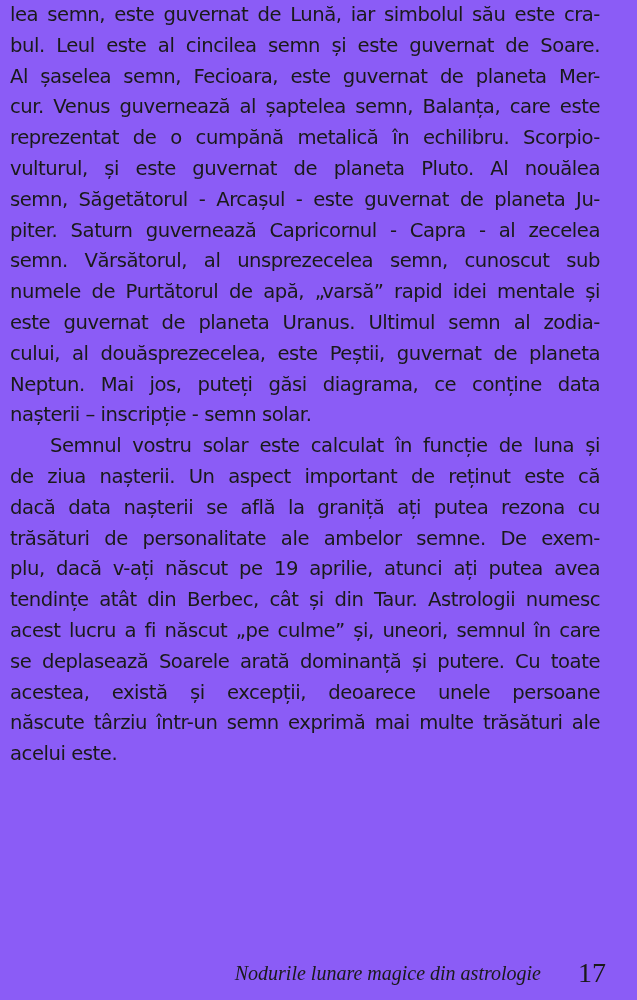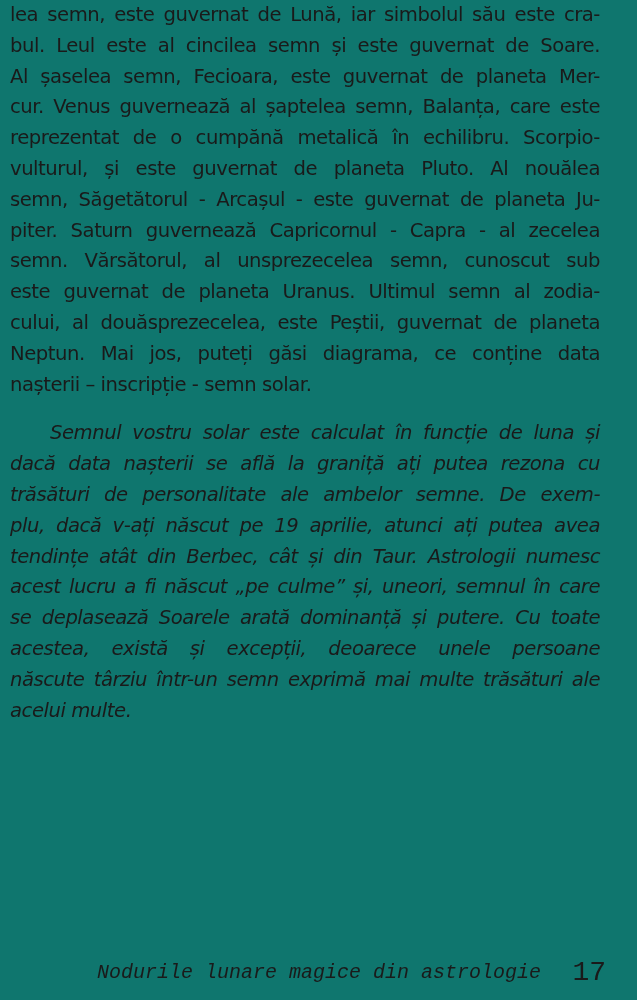--- a/index.html
+++ b/index.html
@@ -1,19 +1,19 @@
 <!DOCTYPE html>
 <html><head>
   <meta charset="utf-8">
   <style>
     html, body { margin: 0; padding: 0; background: #ffffff; }
     body { width: 637px; height: 1000px; position: relative; overflow: hidden; }
     .page {
       position: absolute; left: 0; top: 0; width: 637px; height: 1000px;
-      background: #0f766e;
+      background: #8b5cf6;
     }
     .body-text {
       position: absolute; left: 10px; top: 0px; width: 590px;
       font-family: "DejaVu Sans", sans-serif;
       font-size: 19.6px;
       line-height: 30.8px;
       color: #1a1a1a;
       letter-spacing: -0.45px;
       word-spacing: 0px;
     }
@@ -21,24 +21,24 @@
       display: block;
       white-space: nowrap;
       text-align: justify;
       text-align-last: justify;
       height: 30.8px;
       overflow: visible;
     }
     .line.last { text-align-last: left; }
     .line.indent { padding-left: 40px; }
     .para { margin: 0; }
-    .para + .para { margin-top: 18px; font-style: italic; }
+    .para + .para { margin-top: 0; }
     .footer {
       position: absolute; top: 960px; left: 0; width: 637px; height: 30px;
-      font-family: Liberation Mono, monospace;
+      font-family: Liberation Serif, serif;
       color: #1a1a1a;
     }
     .footer-title {
       position: absolute; right: 96px; top: 0;
       font-style: italic; font-size: 20px; line-height: 26px;
     }
     .page-number {
       position: absolute; right: 31px; top: 0;
       font-size: 28px; line-height: 26px;
     }
@@ -51,36 +51,38 @@
     <div class="para">
       <span class="line">lea semn, este guvernat de Lună, iar simbolul său este cra-</span>
       <span class="line">bul. Leul este al cincilea semn și este guvernat de Soare.</span>
       <span class="line">Al șaselea semn, Fecioara, este guvernat de planeta Mer-</span>
       <span class="line">cur. Venus guvernează al șaptelea semn, Balanța, care este</span>
       <span class="line">reprezentat de o cumpănă metalică în echilibru. Scorpio-</span>
       <span class="line">vulturul, și este guvernat de planeta Pluto. Al nouălea</span>
       <span class="line">semn, Săgetătorul - Arcașul - este guvernat de planeta Ju-</span>
       <span class="line">piter. Saturn guvernează Capricornul - Capra - al zecelea</span>
       <span class="line">semn. Vărsătorul, al unsprezecelea semn, cunoscut sub</span>
+      <span class="line">numele de Purtătorul de apă, „varsă” rapid idei mentale și</span>
       <span class="line">este guvernat de planeta Uranus. Ultimul semn al zodia-</span>
       <span class="line">cului, al douăsprezecelea, este Peștii, guvernat de planeta</span>
       <span class="line">Neptun. Mai jos, puteți găsi diagrama, ce conține data</span>
       <span class="line last">nașterii – inscripție - semn solar.</span>
     </div>
     <div class="para">
       <span class="line indent">Semnul vostru solar este calculat în funcție de luna și</span>
+      <span class="line">de ziua nașterii. Un aspect important de reținut este că</span>
       <span class="line">dacă data nașterii se află la graniță ați putea rezona cu</span>
       <span class="line">trăsături de personalitate ale ambelor semne. De exem-</span>
       <span class="line">plu, dacă v-ați născut pe 19 aprilie, atunci ați putea avea</span>
       <span class="line">tendințe atât din Berbec, cât și din Taur. Astrologii numesc</span>
       <span class="line">acest lucru a fi născut „pe culme” și, uneori, semnul în care</span>
       <span class="line">se deplasează Soarele arată dominanță și putere. Cu toate</span>
       <span class="line">acestea, există și excepții, deoarece unele persoane</span>
       <span class="line">născute târziu într-un semn exprimă mai multe trăsături ale</span>
-      <span class="line last">acelui multe.</span>
+      <span class="line last">acelui este.</span>
     </div>
   </div>
 
   <div class="footer">
     <span class="footer-title">Nodurile lunare magice din astrologie</span>
     <span class="page-number">17</span>
   </div>
 </div>
 
 </body></html>

